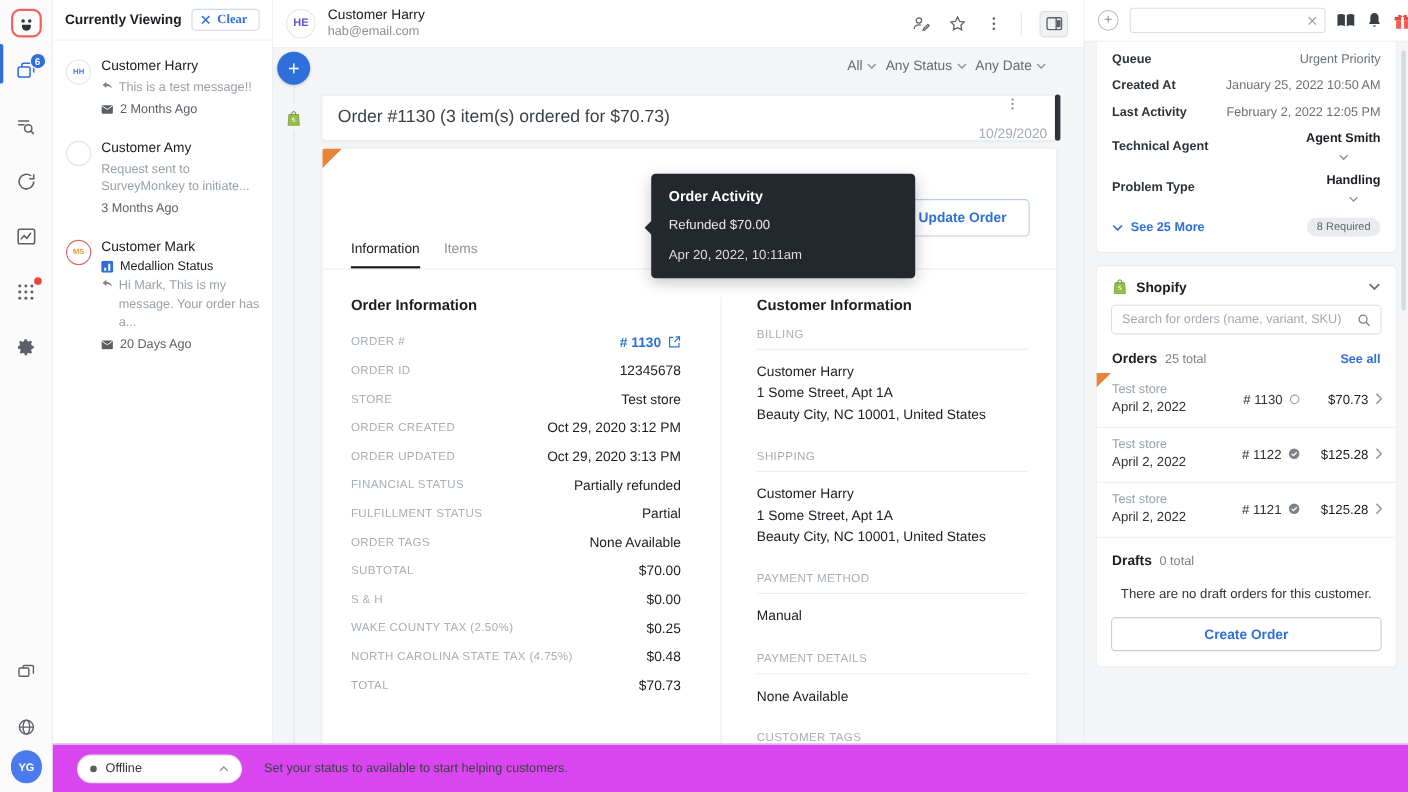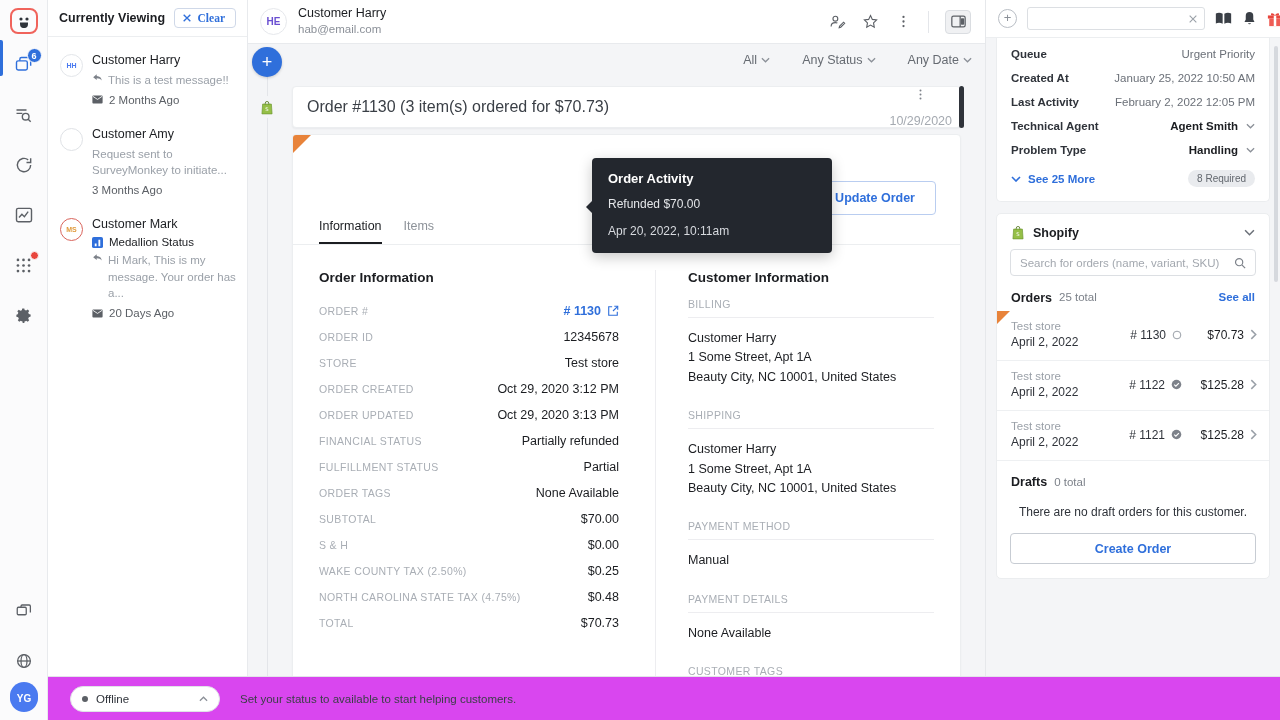--- a/index.html
+++ b/index.html
@@ -116,22 +116,22 @@
   .hdr-icons { margin-left: auto; display: flex; align-items: center; gap: 16px; }
   .hdr-sep { width: 1px; height: 22px; background: #e4e6ea; }
   .panel-toggle {
     width: 26px; height: 24px; border: 1px solid #dadde1; border-radius: 4px;
     background: #f0f1f3; display: flex; align-items: center; justify-content: center;
     cursor: pointer;
   }
 
   .main-body { flex: 1; position: relative; overflow: hidden; }
   .filters {
-    position: absolute; right: 13px; top: 9px;
-    display: flex; gap: 32px; align-items: flex-start; z-index: 4;
+    position: absolute; right: 34px; top: 9px;
+    display: flex; gap: 8px; align-items: flex-start; z-index: 4;
   }
   .filter { font-size: 12.5px; color: #666b72; display: flex; align-items: center; gap: 4px; cursor: pointer; }
 
   
   .timeline-line {
     position: absolute; left: 19px; top: 24px; bottom: 0;
     width: 1px; background: #e3e5e9;
   }
   .plus-btn {
     position: absolute; left: 4px; top: 3px;
@@ -228,40 +228,40 @@
   }
   .right-scroll { flex: 1; overflow: hidden; position: relative; }
   .card-block {
     background: #fff; border: 1px solid #ebedef; border-radius: 5px;
     margin: 0 10px 11px 10px; position: relative;
   }
   .card-block.first { margin-top: -22px; padding-top: 26px; border-top: none; border-radius: 0 0 5px 5px; }
   .meta-row { display: flex; align-items: center; padding: 6px 14px; }
   .meta-k { font-size: 11.5px; font-weight: 700; color: #2f333a; }
   .meta-v { margin-left: auto; font-size: 11.5px; color: #6b7078; display: flex; align-items: center; gap: 8px; }
-  .meta-v.strong { color: #1b1d21; font-weight: 700; }
+  .meta-v.strong { color: #1b1d21; font-weight: 700; flex-direction: column; }
   .see-more-row { display: flex; align-items: center; padding: 8px 14px 14px; }
   .see-more { font-size: 11.5px; color: #2f6fdb; font-weight: 700; display: flex; align-items: center; gap: 7px; cursor: pointer; }
   .req-badge {
     margin-left: auto; background: #e9ebee; color: #62676e;
     font-size: 10px; padding: 3px 9px; border-radius: 10px;
   }
   .block-head { display: flex; align-items: center; gap: 8px; padding: 11px 14px 9px; }
   .block-title { font-size: 12.5px; font-weight: 700; color: #1b1d21; }
   .block-chev { margin-left: auto; }
   .shop-search {
     margin: 0 13px 13px; height: 27px; border: 1px solid #dcdfe3; border-radius: 4px;
     display: flex; align-items: center; padding: 0 9px; background: #fff;
   }
   .shop-search input {
     flex: 1; border: none; outline: none; font-size: 11.5px; background: transparent;
     font-family: "Liberation Sans", sans-serif; color: #1b1d21;
   }
   .shop-search input::placeholder { color: #a3a8af; }
-  .orders-head { display: flex; align-items: flex-start; gap: 7px; padding: 2px 14px 6px; }
+  .orders-head { display: flex; align-items: flex-end; gap: 7px; padding: 2px 14px 6px; }
   .orders-head .t { font-size: 12.5px; font-weight: 700; color: #1b1d21; }
   .orders-head .c { font-size: 11.5px; color: #7c8189; }
   .orders-head .see-all { margin-left: auto; font-size: 11.5px; color: #2f6fdb; font-weight: 700; cursor: pointer; }
   .order-row {
     display: flex; align-items: center; padding: 9px 12px 11px 14px;
     border-top: 1px solid #eef0f2; position: relative; cursor: pointer;
   }
   .order-row.firstrow { border-top: none; }
   .order-flag {
     position: absolute; left: 0; top: 0;

